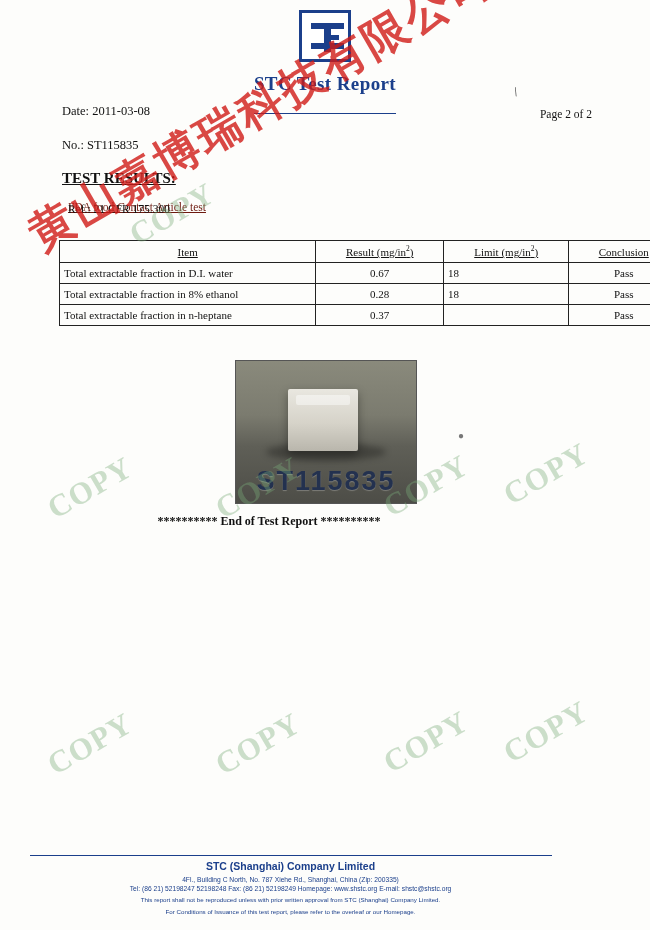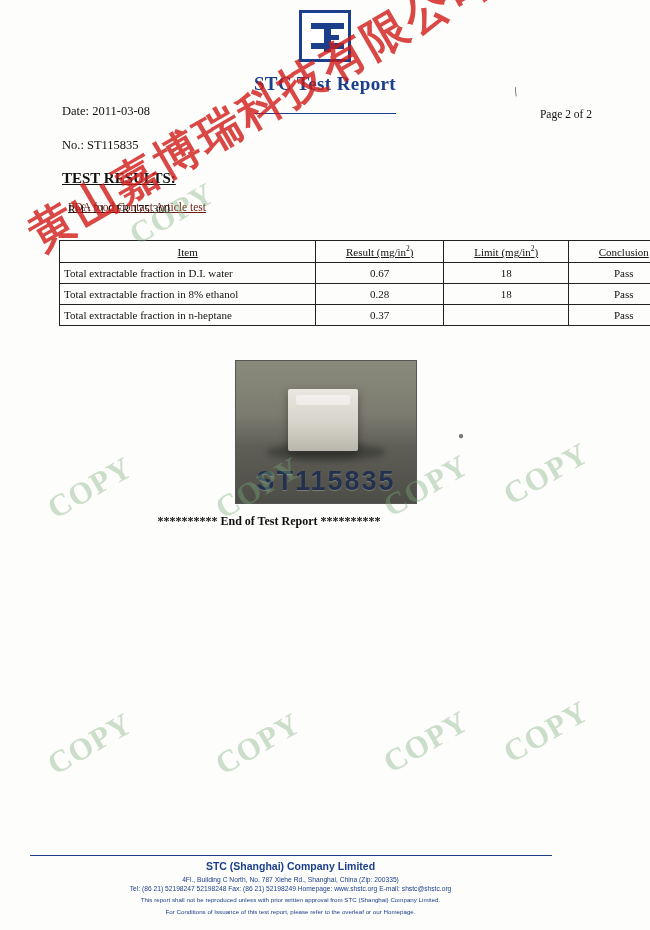--- a/index.html
+++ b/index.html
@@ -151,21 +151,21 @@
   }
   table.results thead td {
     text-align: center;
     height: 17px;
   }
   table.results thead td .u {
     text-decoration: underline;
   }
   .col-item { width: 218px; }
   .col-result { width: 104px; text-align: center; }
-  .col-limit { width: 102px; text-align: center; }
+  .col-limit { width: 102px; text-align: left; }
   .col-concl { width: 88px; text-align: center; }
   td.item-cell { padding-left: 10px; }
   sup { font-size: 7.5px; }
 
   
   .photo-caption {
     position: absolute;
     left: 0;
     top: 336px;
     width: 650px;

